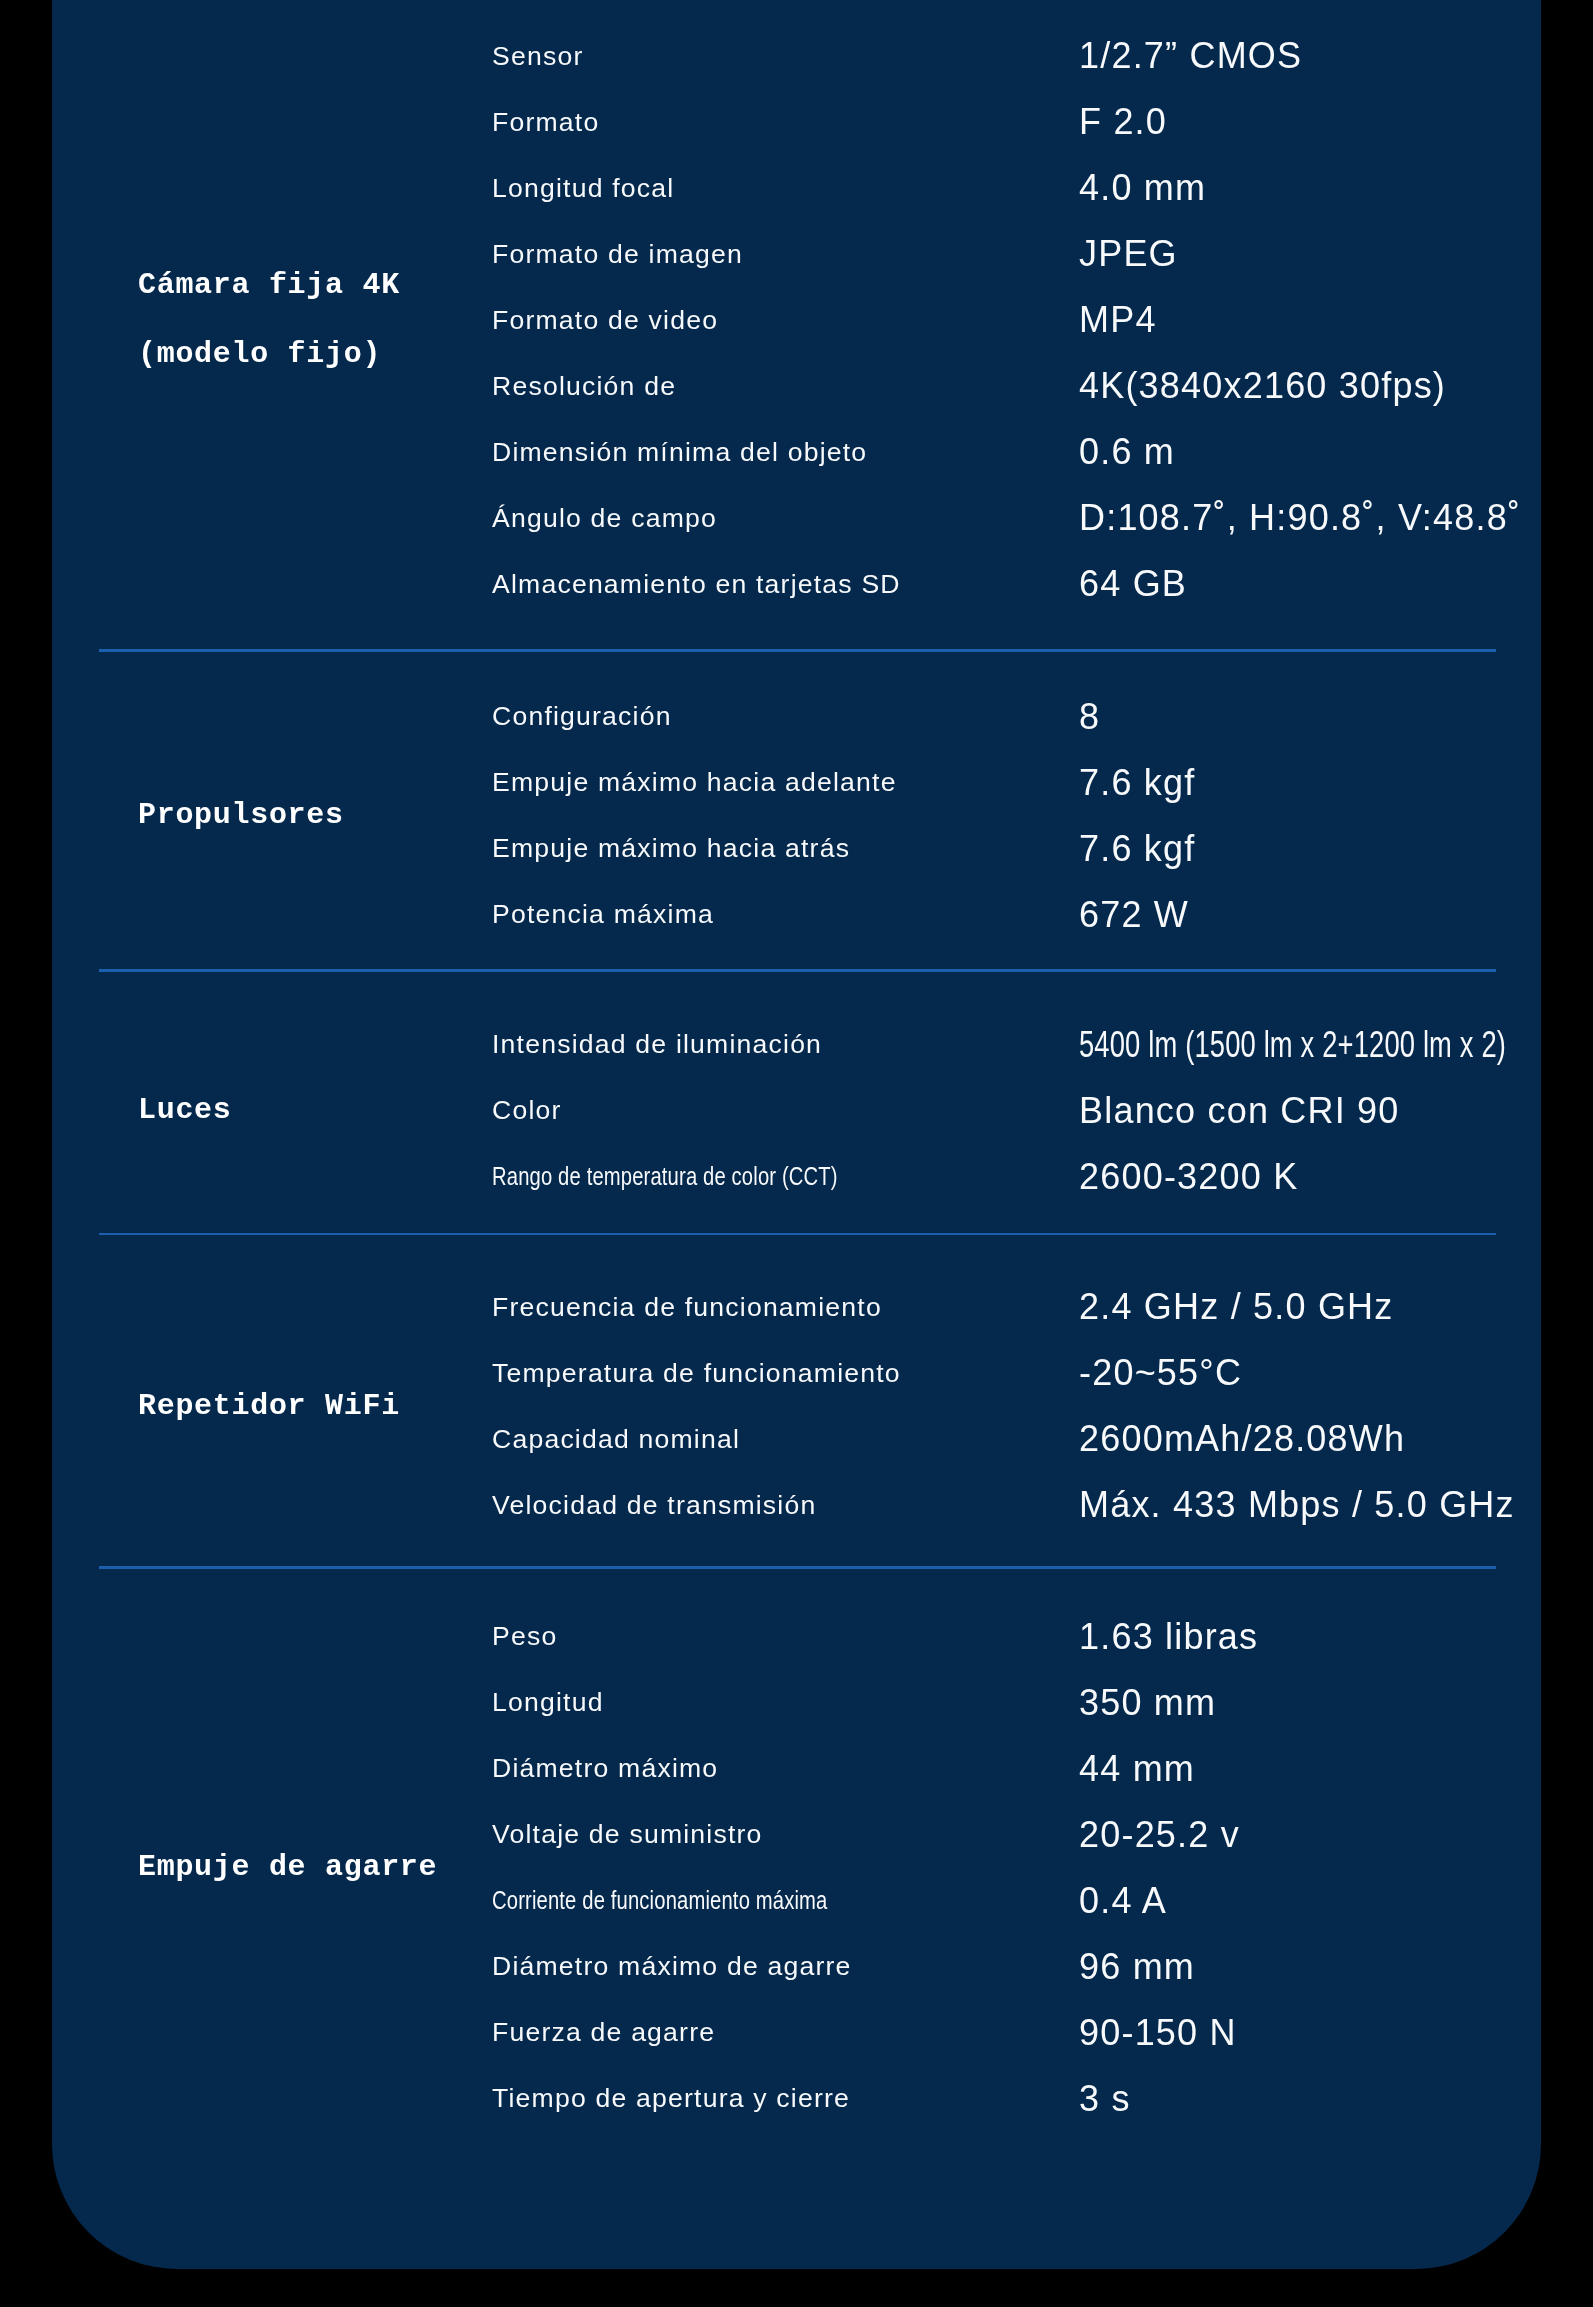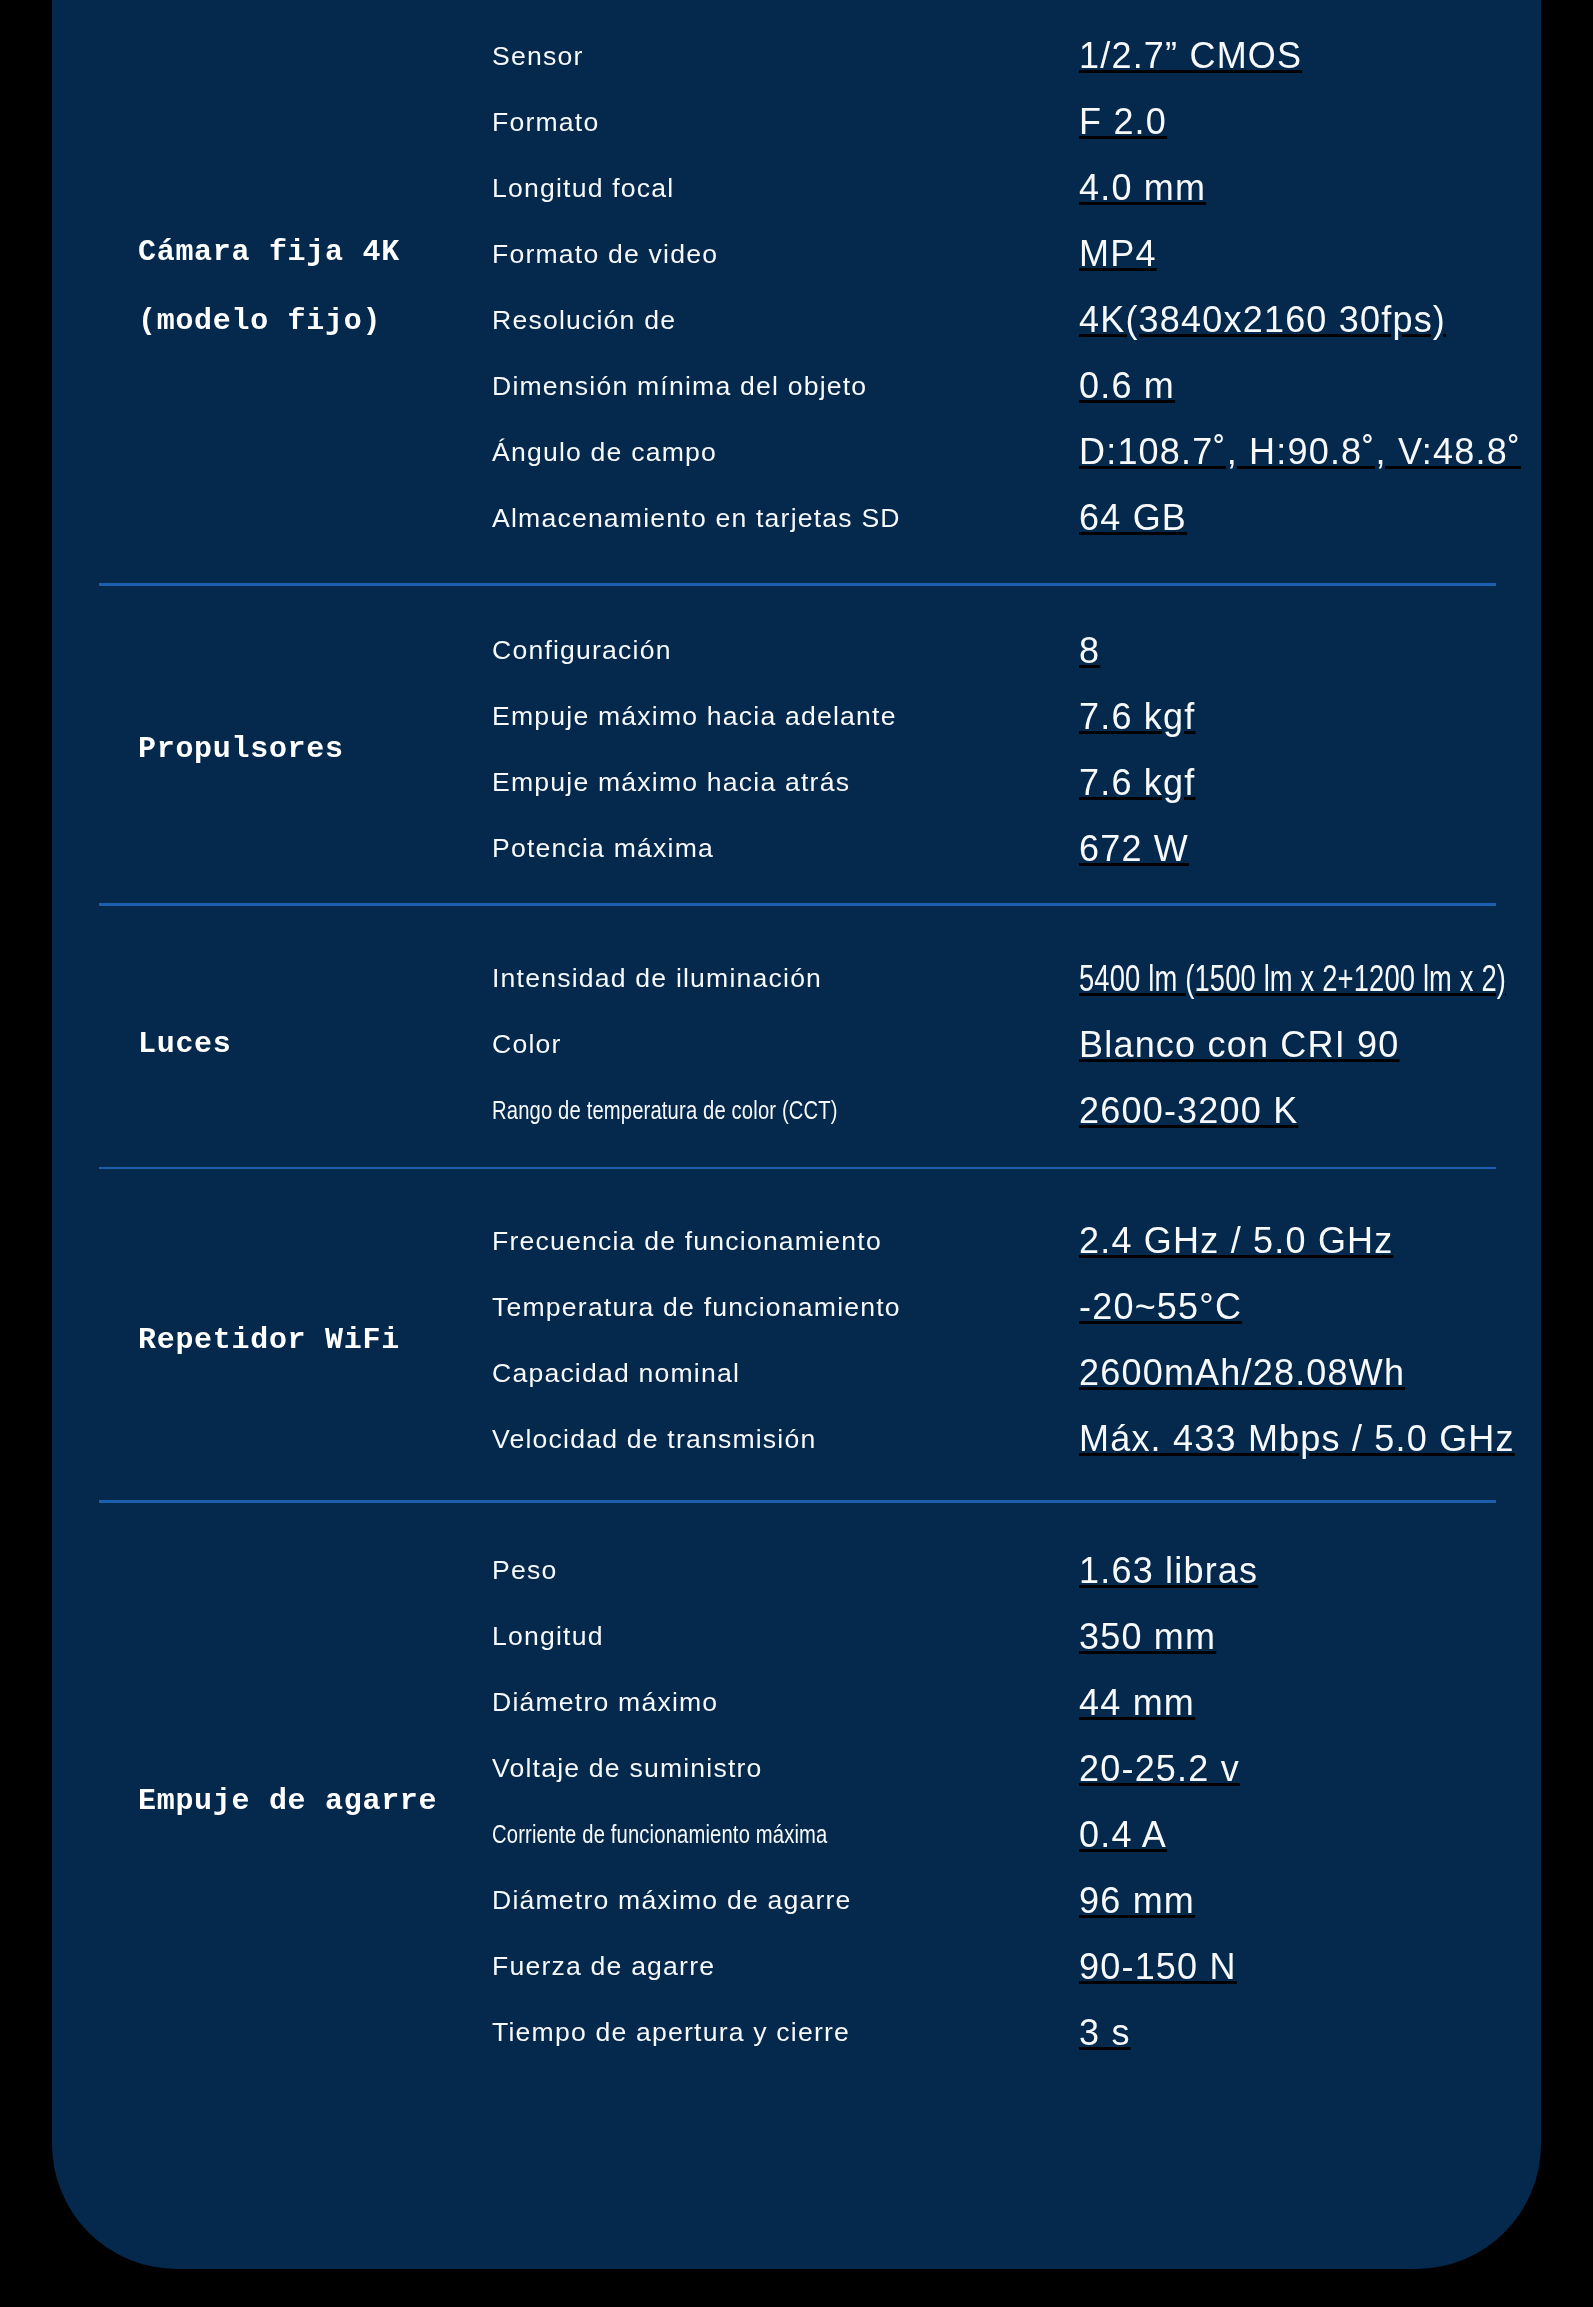--- a/index.html
+++ b/index.html
@@ -25,21 +25,21 @@
   .section-repetidor-wifi{padding:39px 0 28px;}
   .section-brazo-de-agarre{padding:35px 0 58px;}
   .title-box{
     width:440px;flex:none;box-sizing:border-box;
     padding-left:86px;
   }
   .section-title{
     color:#FFFFFF;font-size:30px;font-weight:700;
     letter-spacing:0.7px;line-height:69px;white-space:nowrap;font-family:Liberation Mono, monospace;
   }
-  .rows{flex:1;min-width:0;text-decoration:underline;}
+  .rows{flex:1;min-width:0;}
   .row{display:flex;align-items:center;min-height:66px;}
   .label{
     width:587px;flex:none;
     color:#F7F9FB;font-size:26.6px;letter-spacing:1.2px;
     white-space:nowrap;
   }
   .value{flex:1;min-width:0;}
   .value-line{
     display:flex;align-items:center;height:66px;
     color:#F7F9FB;font-size:36px;letter-spacing:1.2px;
@@ -86,20 +86,28 @@
           </div>
           <div class="row">
             <div class="label"><span>Longitud focal</span></div>
             <div class="value">
               <div class="value-line">
                 <span>4.0 mm</span>
               </div>
             </div>
           </div>
           <div class="row">
+            <div class="label"><span>Formato de imagen</span></div>
+            <div class="value">
+              <div class="value-line">
+                <span>JPEG</span>
+              </div>
+            </div>
+          </div>
+          <div class="row">
             <div class="label"><span>Formato de video</span></div>
             <div class="value">
               <div class="value-line">
                 <span>MP4</span>
               </div>
             </div>
           </div>
           <div class="row">
             <div class="label"><span>Resolución de</span></div>
             <div class="value">

